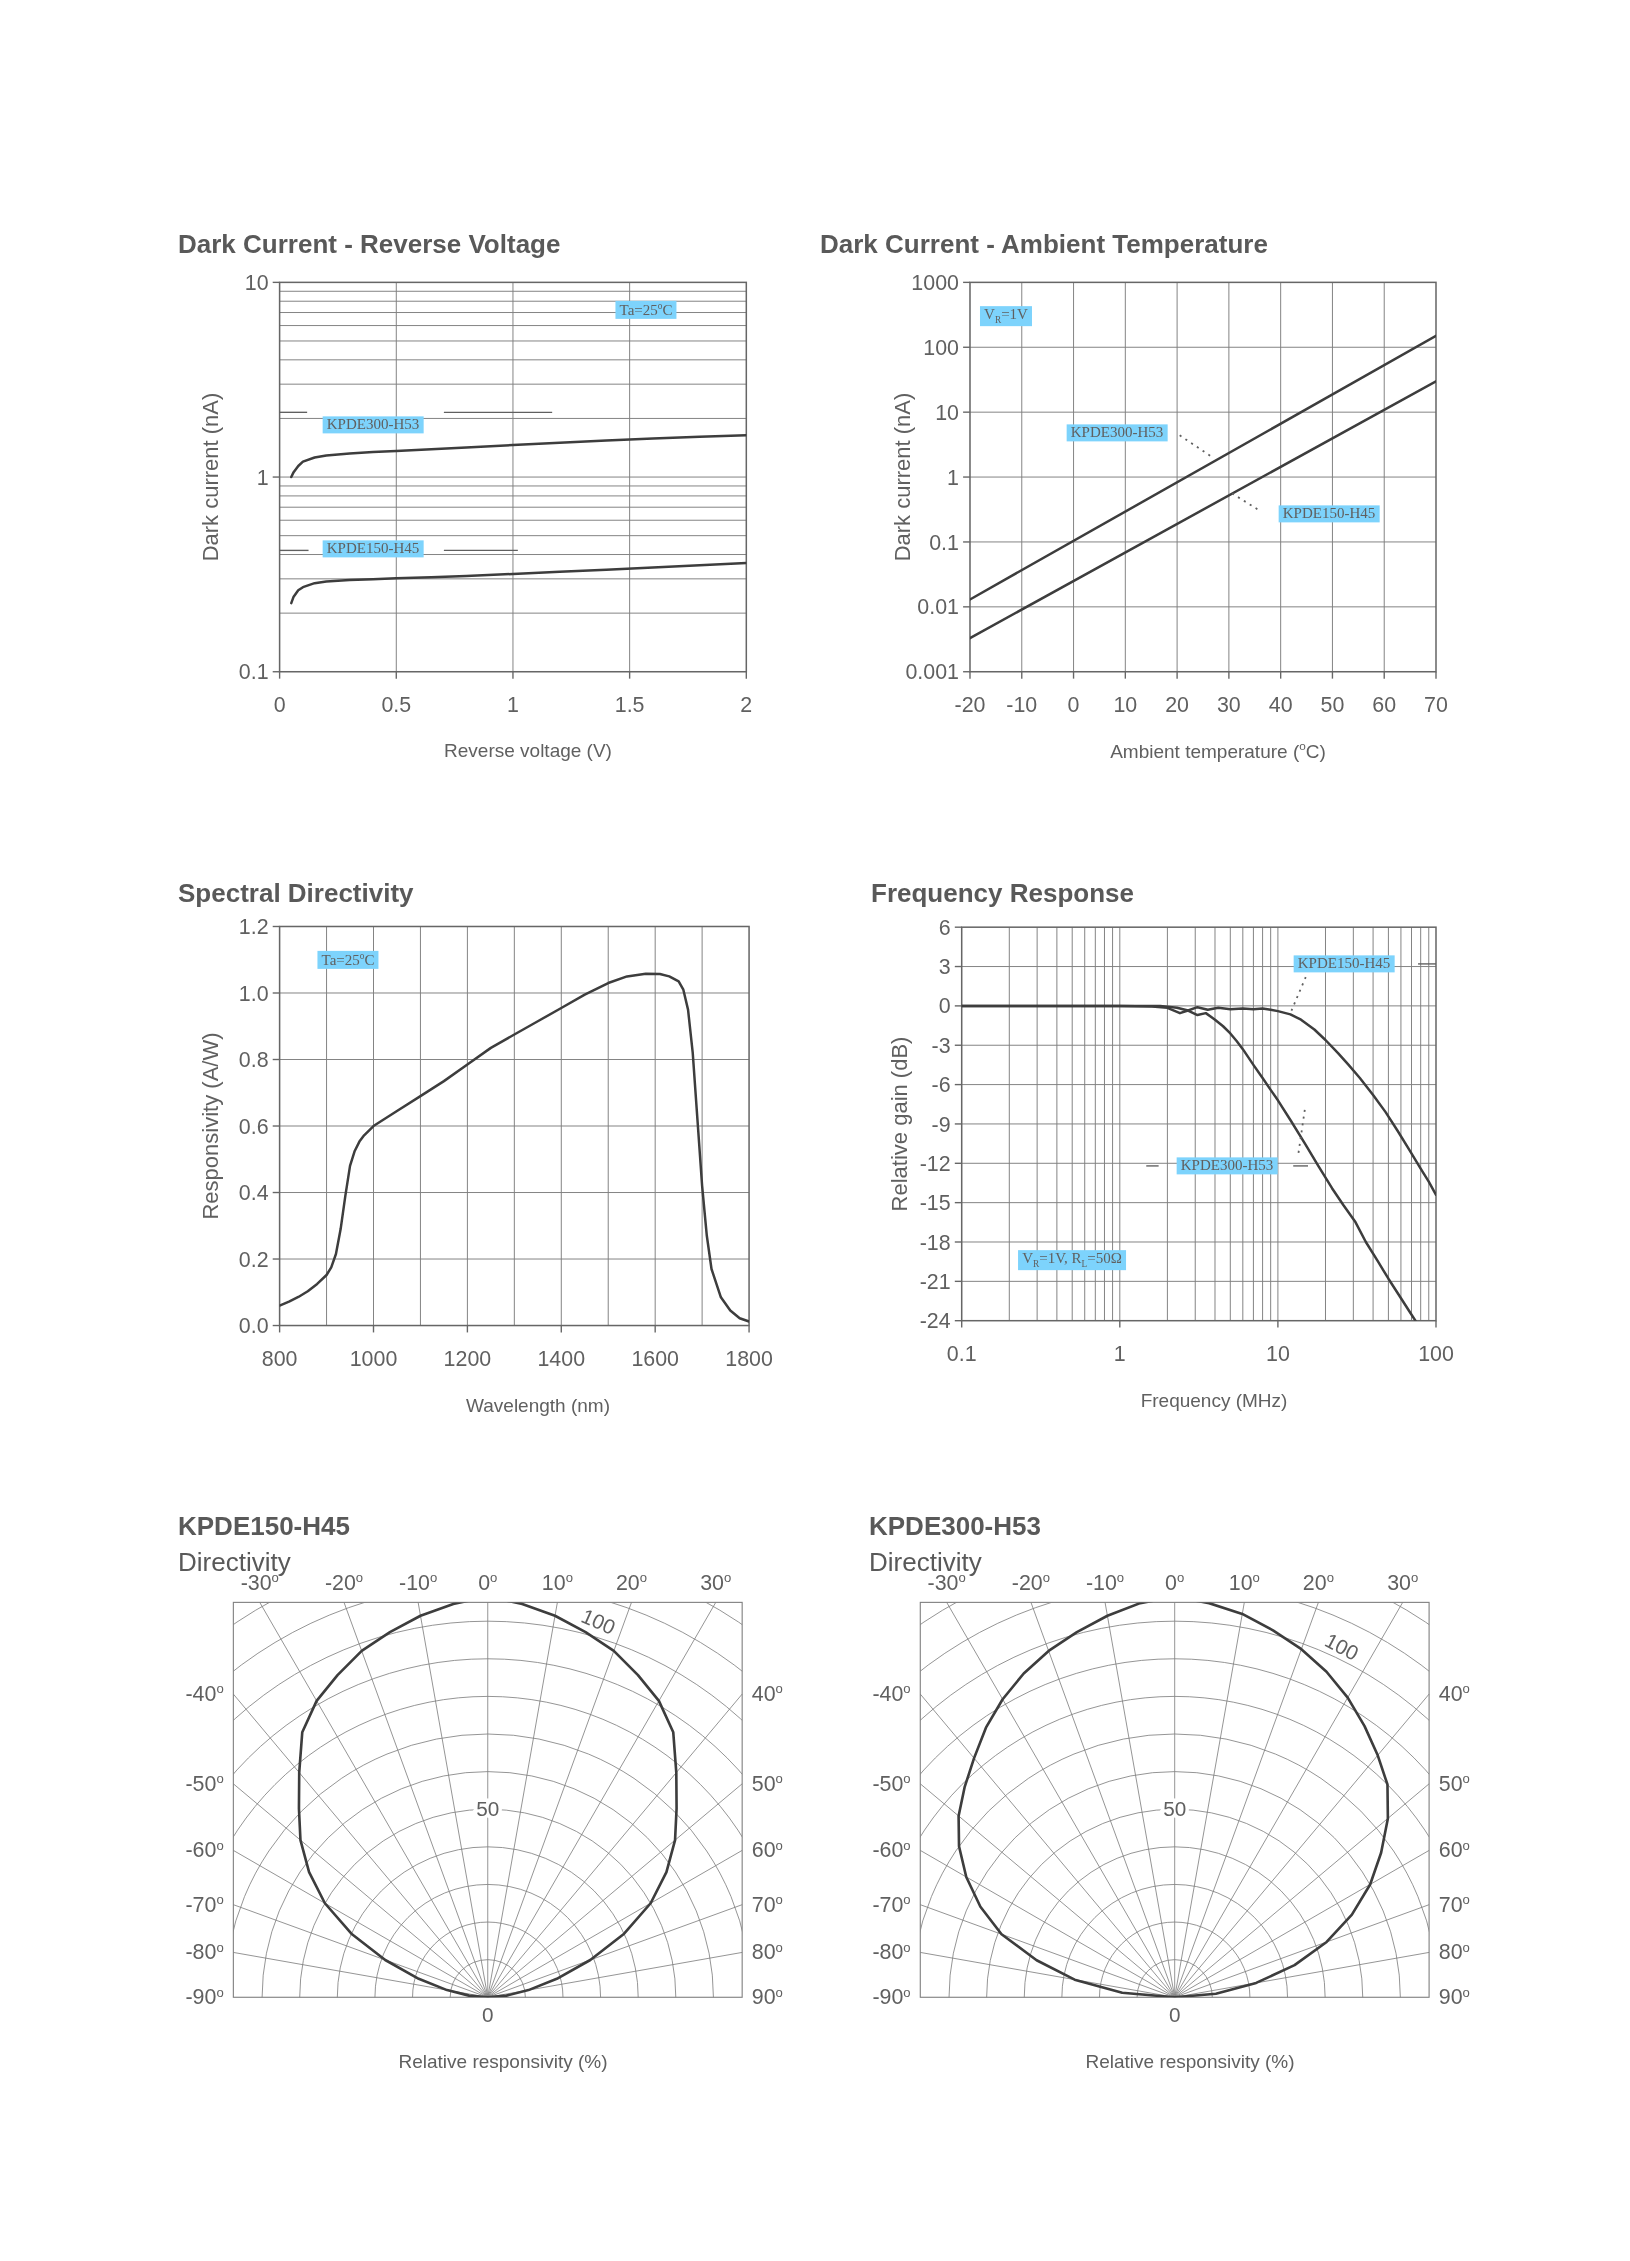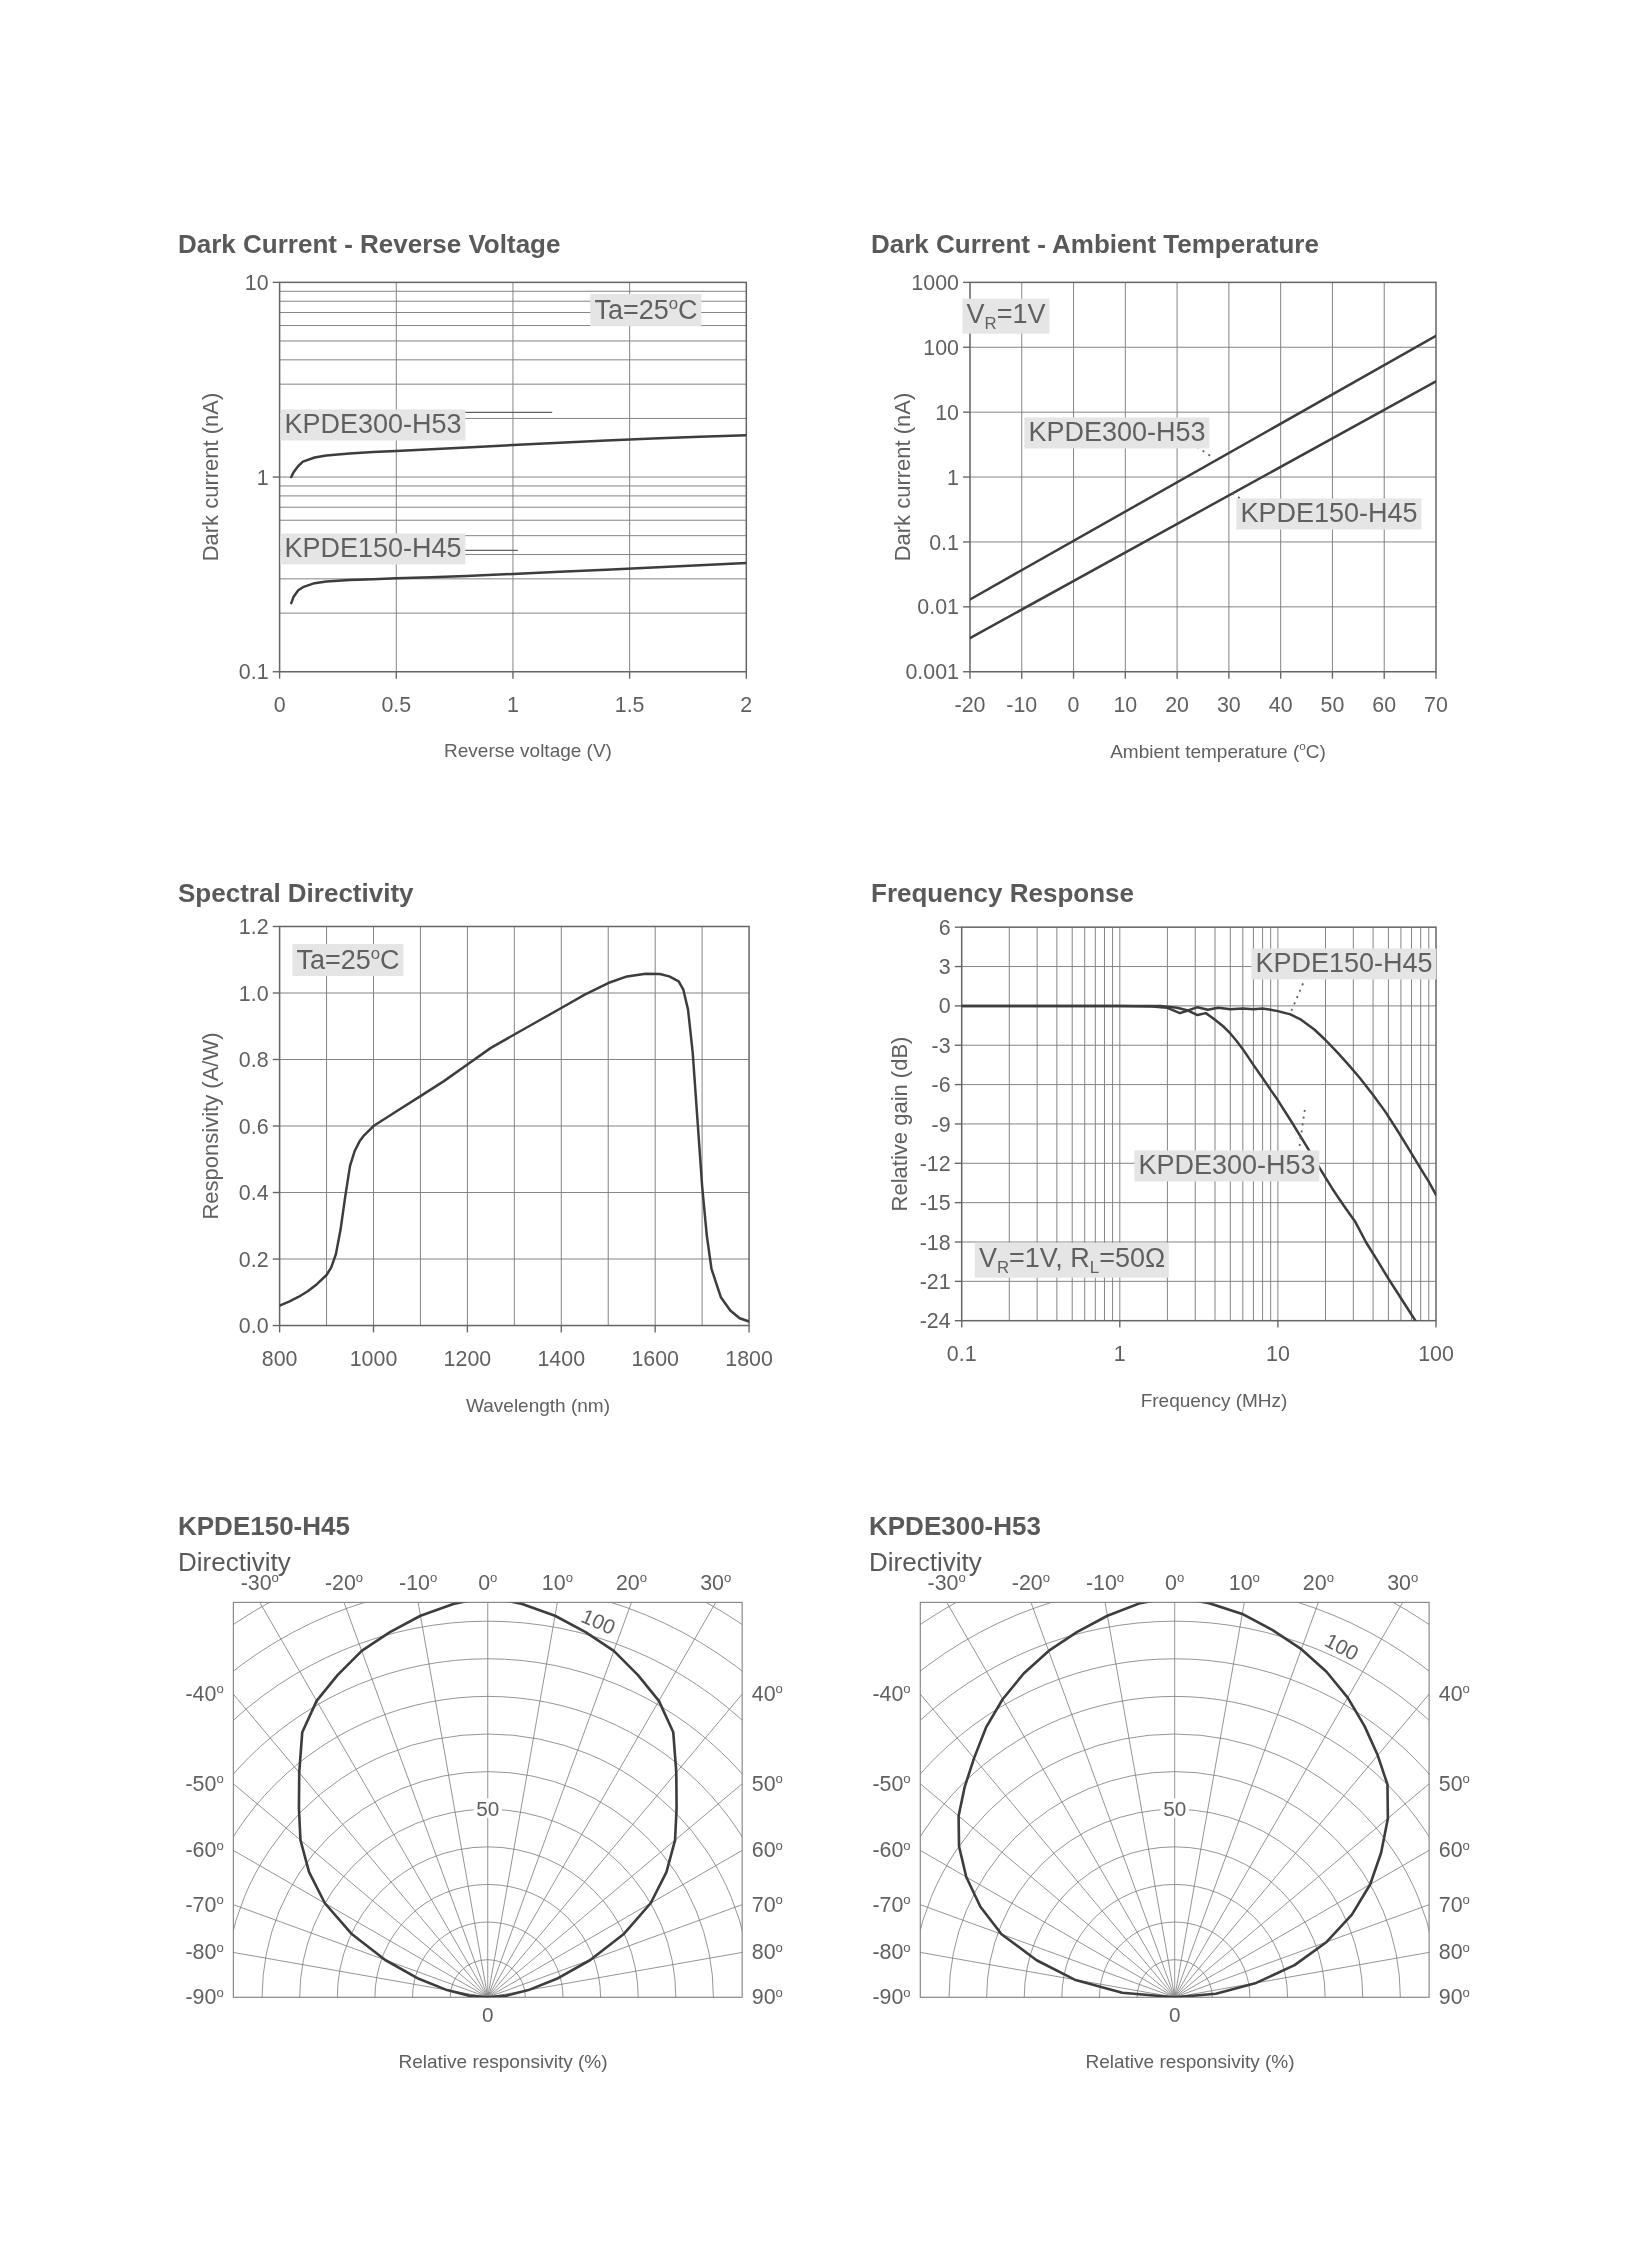--- a/index.html
+++ b/index.html
@@ -4,22 +4,22 @@
 <style>
   html,body{margin:0;padding:0;background:#fff;}
   #page{position:relative;width:1630px;height:2261px;background:#ffffff;
         font-family:"Liberation Sans", sans-serif;color:#595959;overflow:hidden;}
   .chart-title{position:absolute;font-size:26px;font-weight:bold;color:#595959;white-space:nowrap;}
   .chart-subtitle{position:absolute;font-size:26px;font-weight:normal;color:#595959;white-space:nowrap;}
   .ycap{position:absolute;font-size:22px;color:#606060;white-space:nowrap;
         transform:translate(-50%,-50%) rotate(-90deg);}
   .xcap{position:absolute;font-size:19px;color:#606060;white-space:nowrap;
         transform:translate(-50%,-50%);}
-  .ann,.slabel{position:absolute;font-size:27px;color:#606060;white-space:nowrap;
-        background:#e5e5e5;padding:0 4.1px;transform:translate(-50%,-50%);line-height:1.15;}
+  .ann,.slabel{position:absolute;font-size:15px;color:#606060;white-space:nowrap;
+        background:#7dd3fc;padding:0 4.1px;transform:translate(-50%,-50%);line-height:1.15;font-family:Liberation Serif, serif;}
   .sup{vertical-align:super;font-size:62%;}
   .sub{vertical-align:sub;font-size:62%;}
   #plots{position:absolute;left:0;top:0;}
   svg text{font-family:"Liberation Sans", sans-serif;}
 </style>
 </head>
 <body>
 
 <div id="page">
   <svg id="plots" width="1630" height="2261" viewBox="0 0 2361 3275">
@@ -374,21 +374,21 @@
   <section>
     <h2 class="chart-title" id="t0" style="left: 178px; top: 207px;">Dark Current - Reverse Voltage</h2>
     <div class="ycap" id="yc0" style="left: 211px; top: 477px;">Dark current  (nA)</div>
     <div class="xcap" id="xc0" style="left: 528px; top: 751px;">Reverse voltage  (V)</div>
     <div class="ann" id="an0_0" style="left: 646px; top: 310px;"><span>Ta=25</span><span class="sup">o</span><span>C</span></div>
     <div class="slabel" id="sl0_0" style="left: 373px; top: 425px;">KPDE300-H53</div>
     <div class="slabel" id="sl0_1" style="left: 373px; top: 549px;">KPDE150-H45</div>
   </section>
 
   <section>
-    <h2 class="chart-title" id="t1" style="left: 871px; top: 207px;">Dark Current - Ambient Temperature</h2>
+    <h2 class="chart-title" id="t1" style="left: 820px; top: 207px;">Dark Current - Ambient Temperature</h2>
     <div class="ycap" id="yc1" style="left: 903px; top: 477px;">Dark  current  (nA)</div>
     <div class="xcap" id="xc1" style="left: 1218px; top: 751px;"><span>Ambient temperature  (</span><span class="sup">o</span><span>C)</span></div>
     <div class="ann" id="an1_0" style="left: 1006px; top: 316px;"><span>V</span><span class="sub">R</span><span>=1V</span></div>
     <div class="slabel" id="sl1_0" style="left: 1117px; top: 433px;">KPDE300-H53</div>
     <div class="slabel" id="sl1_1" style="left: 1329px; top: 514px;">KPDE150-H45</div>
   </section>
 
   <section>
     <h2 class="chart-title" id="t2" style="left: 178px; top: 856px;">Spectral Directivity</h2>
     <div class="ycap" id="yc2" style="left: 211px; top: 1126px;">Responsivity  (A/W)</div>

